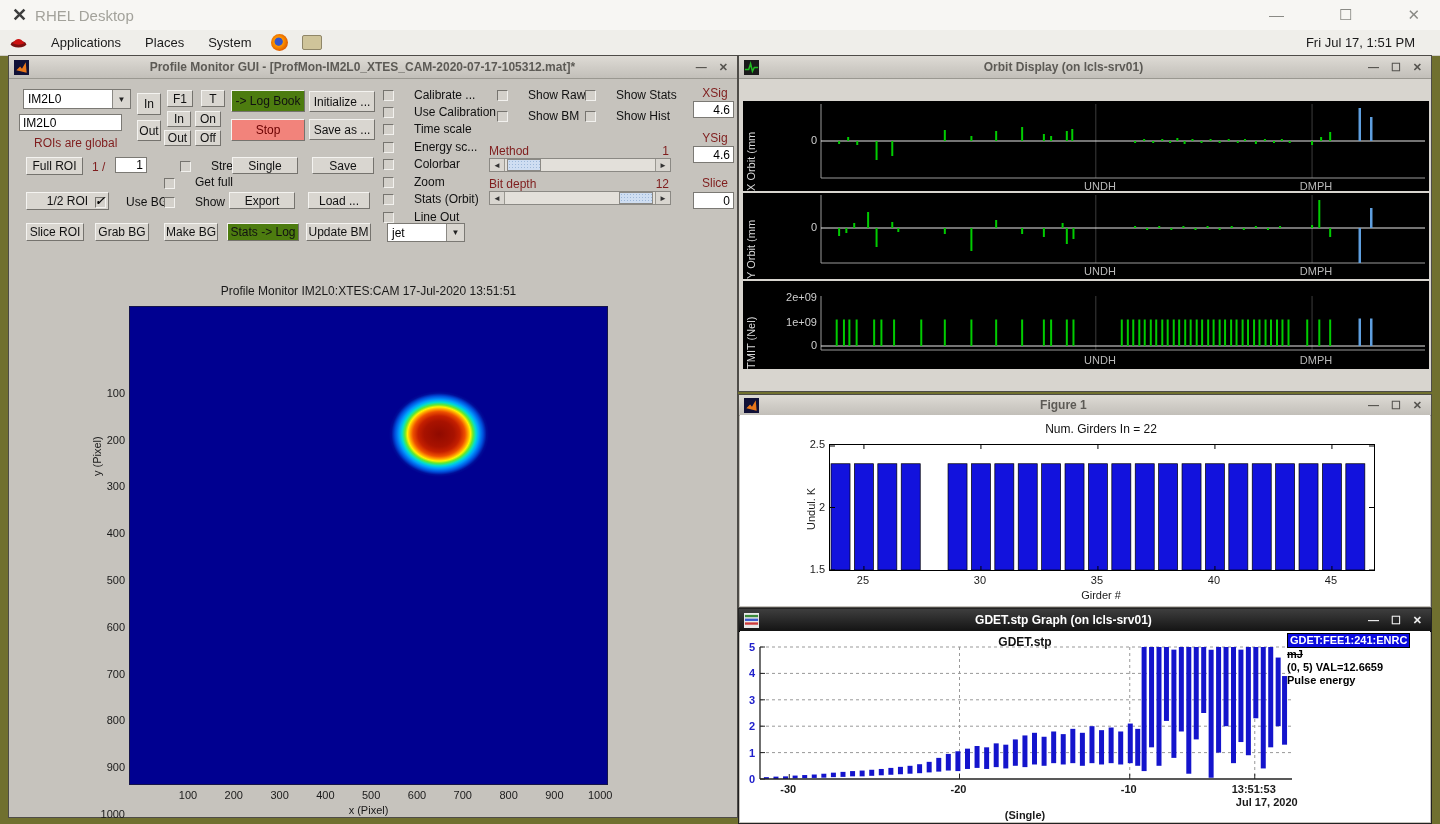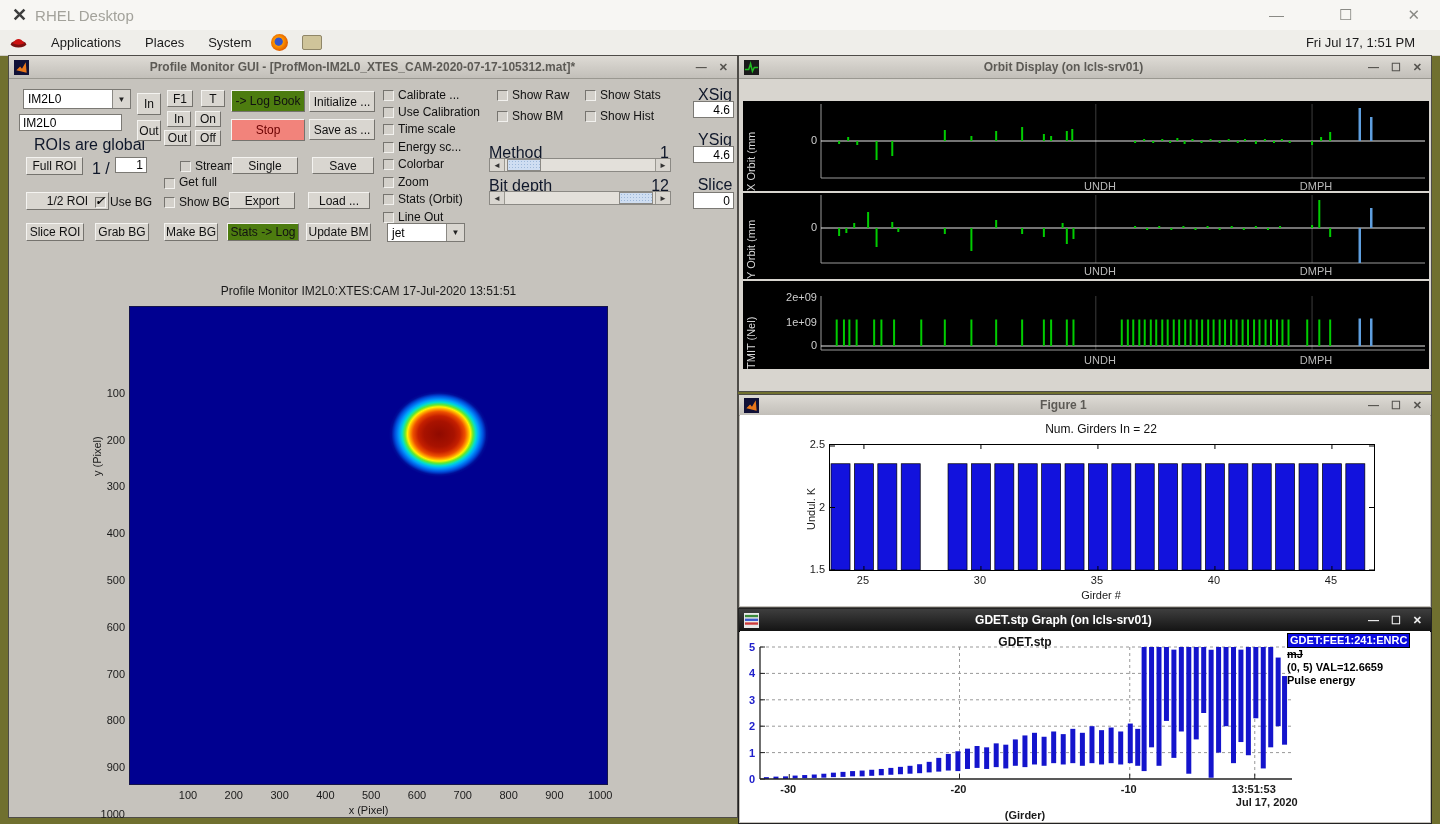--- a/index.html
+++ b/index.html
@@ -21,22 +21,22 @@
   .tbar .ttl{flex:1;text-align:center;}
   .tbar.dark{background:linear-gradient(#3e3e3e,#141414);color:#fff;border-bottom:1px solid #000;}
   .wbtns2{display:flex;gap:12px;margin-right:9px;font-size:11px;color:#55534f;align-items:center;}
   .tbar.dark .wbtns2{color:#eee;}
   .wicon{width:15px;height:15px;margin-left:5px;}
   
   .btn{position:absolute;background:#d9d6d0;border-top:1px solid #f4f3f0;border-left:1px solid #f4f3f0;border-right:1px solid #75736e;border-bottom:1px solid #75736e;font-size:12px;color:#111;display:flex;align-items:center;justify-content:center;box-sizing:border-box;white-space:nowrap;}
   .btn.cyan{background:#4d7c0f;}
   .btn.stop{background:#f2837b;color:#6b0000;}
   .fld{position:absolute;background:#fff;border:1px solid #7b7974;font-size:12px;padding:0 3px;text-align:right;box-sizing:border-box;font-family:"Liberation Sans",sans-serif;}
-  .lbl{position:absolute;font-size:16px;color:#0f172a;white-space:nowrap;}
-  .chk{position:absolute;display:flex;align-items:center;gap:4px;font-size:12px;color:#111;white-space:nowrap;}
+  .lbl{position:absolute;font-size:12px;color:#7f1d1d;white-space:nowrap;}
+  .chk{position:absolute;display:flex;align-items:center;gap:20px;font-size:12px;color:#111;white-space:nowrap;}
   .chk i{width:9px;height:9px;background:#d3d0ca;border-top:1px solid #76746f;border-left:1px solid #76746f;border-right:1px solid #f2f1ee;border-bottom:1px solid #f2f1ee;position:relative;flex:none;}
   .chk.on i::after{content:"✓";position:absolute;top:-4px;left:-1px;font-size:12px;font-weight:bold;color:#000;}
   .chk em{font-style:normal;}
   .dd{position:absolute;background:#fff;border:1px solid #7b7974;font-size:12px;display:flex;align-items:stretch;box-sizing:border-box;}
   .dd .txt{flex:1;padding:2px 0 0 4px;}
   .dd .arr{width:17px;background:#d9d6d0;border-left:1px solid #8b8984;display:flex;align-items:center;justify-content:center;font-size:8px;color:#222;}
   .slider{position:absolute;height:14px;background:#e3e0da;border:1px solid #8b8984;display:flex;box-sizing:border-box;}
   .sl-btn{width:14px;background:#d9d6d0;border-right:1px solid #9a9891;font-size:8px;display:flex;align-items:center;justify-content:center;color:#333;flex:none;}
   .sl-btn.r{border-right:none;border-left:1px solid #9a9891;}
   .sl-track{flex:1;position:relative;}
@@ -610,20 +610,20 @@
       <span class="tick" style="left:2px;top:84.8px;width:14px;text-align:right;font-weight:bold;color:#2020cc;">3</span>
       <span class="tick" style="left:2px;top:111.19999999999999px;width:14px;text-align:right;font-weight:bold;color:#2020cc;">2</span>
       <span class="tick" style="left:2px;top:137.6px;width:14px;text-align:right;font-weight:bold;color:#2020cc;">1</span>
       <span class="tick" style="left:2px;top:164px;width:14px;text-align:right;font-weight:bold;color:#2020cc;">0</span>
       <span class="tick" style="left:19.260000000000005px;top:174px;width:60px;text-align:center;font-weight:bold;">-30</span>
       <span class="tick" style="left:189.5px;top:174px;width:60px;text-align:center;font-weight:bold;">-20</span>
       <span class="tick" style="left:359.73999999999995px;top:174px;width:60px;text-align:center;font-weight:bold;">-10</span>
       <span class="tick" style="left:484.76px;top:174px;width:60px;text-align:center;font-weight:bold;">13:51:53</span>
       <span class="tick" style="left:492.76px;top:187px;width:70px;text-align:center;font-weight:bold;">Jul 17, 2020</span>
     </div>
-  <div class="tick" style="left:20px;top:200px;width:532px;text-align:center;font-weight:bold;">(Girder)</div>
+  <div class="tick" style="left:20px;top:200px;width:532px;text-align:center;font-weight:bold;">(Single)</div>
   <div class="legend" style="left:548px;top:24px;width:142px;">
     <span class="pv">GDET:FEE1:241:ENRC</span><br>
     <span class="mj">mJ</span><br>
     <span>(0, 5) VAL=12.6659</span><br>
     <span>Pulse energy</span>
   </div>
 </div>
 
 </body></html>

